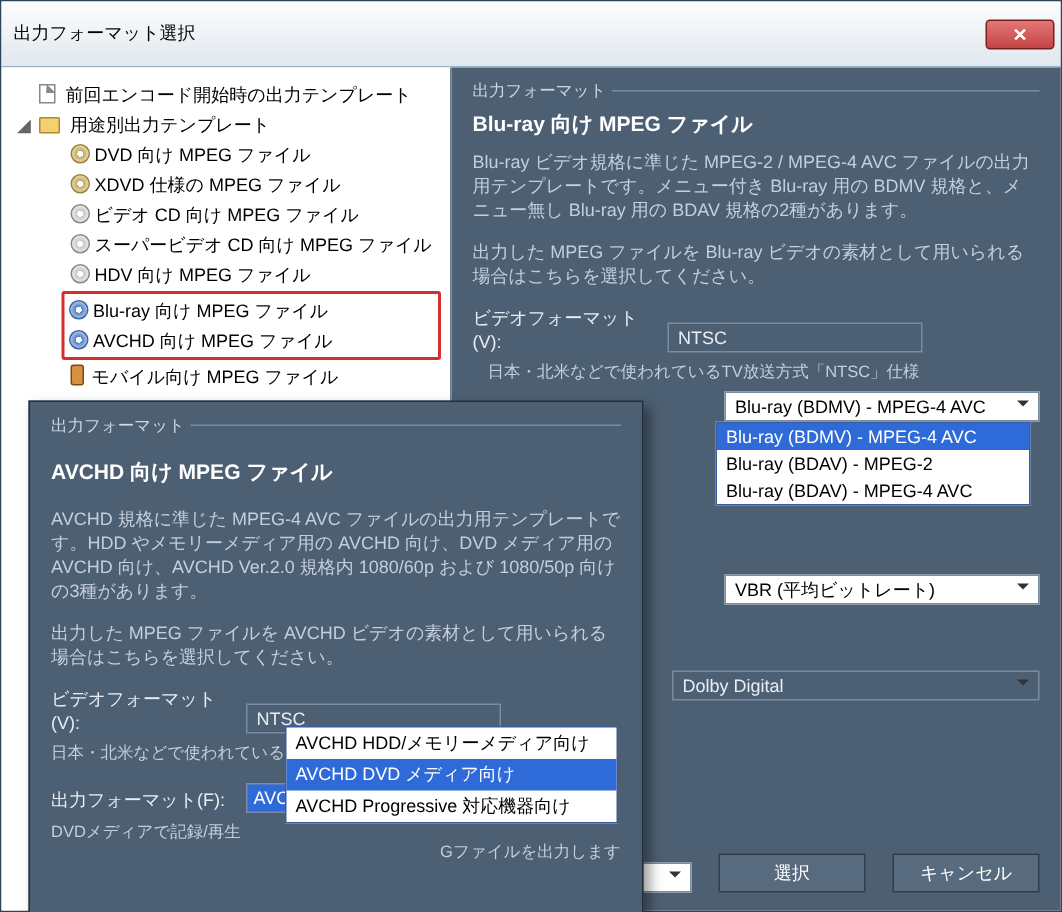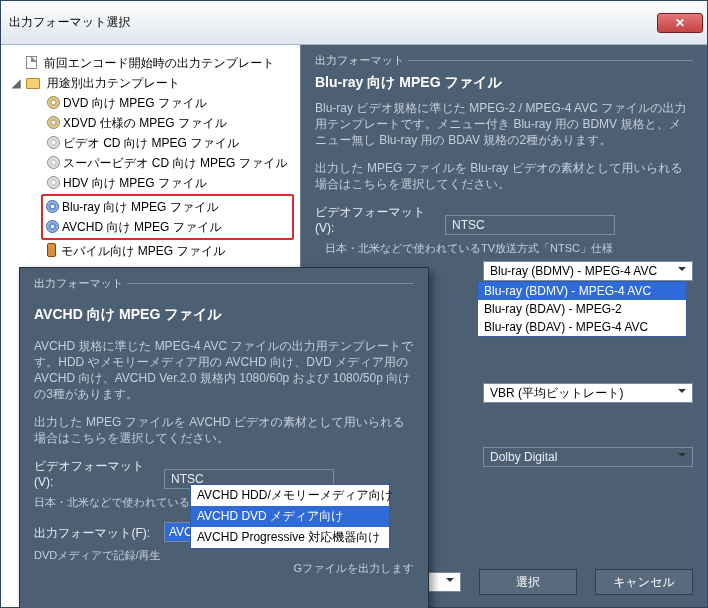--- a/index.html
+++ b/index.html
@@ -31,34 +31,34 @@
   .groupTitle::after { content:""; flex:1; height:1px; background:#7a8ca0; }
   .right h3 { color:#fff; font-size:14px; font-weight:bold; margin:4px 0 8px; }
   .infotext { color:#c4cedc; font-size:12px; line-height:16px; margin-bottom:12px; }
   .formrow { display:flex; align-items:flex-end; margin:6px 0; gap:10px; }
   .formrow label { width:120px; color:#e8edf4; }
   .combo, .btn, select { font-family:inherit; font-size:12px; }
   .combo { height:20px; background:#fff; border:1px solid #7a8ca0; padding:1px 18px 1px 4px; min-width:170px; position:relative; display:inline-flex; align-items:center; color:#000; }
   .combo::after { content:""; position:absolute; right:4px; top:7px; border:4px solid transparent; border-top-color:#333; }
   .roCombo { display:inline-block; height:20px; background:#4d6073; border:1px solid #7a8ca0; padding:2px 6px; color:#e8edf4; min-width:170px; }
   .subtext { color:#c4cedc; font-size:11px; margin-left:10px; line-height:15px; }
-  .btnrow { position:absolute; right:14px; bottom:12px; display:flex; gap:18px; align-items:center; }
+  .btnrow { position:absolute; right:14px; bottom:12px; display:flex; gap:18px; align-items:flex-end; }
   .btn { width:98px; height:26px; background:#586b7e; border:1px solid #2e3d4c; color:#fff; display:inline-flex; align-items:center; justify-content:center; }
 
   
   .droplist { position:absolute; background:#fff; border:1px solid #3a5a9f; color:#000; font-size:12px; }
   .droplist .opt { padding:2px 6px; white-space:nowrap; }
   .droplist .opt.sel { background:#2f6bd8; color:#fff; }
   #dropFmt { left:476px; top:236px; width:210px; }
 
   
   .overlay { position:absolute; left:18px; top:222px; width:410px; height:376px; background:#4d6073; border:1px solid #222f3d; color:#fff; padding:8px 14px; box-shadow:4px 4px 8px rgba(0,0,0,.4); }
   .overlay .ovLabel { display:block; color:#e8edf4; margin:8px 0 4px; }
   .overlay .subtext { margin-left:0; }
-  #dropOvFmt { position:absolute; left:170px; top:216px; width:200px; }
+  #dropOvFmt { position:absolute; left:170px; top:216px; width:222px; }
 
   
   .rSelHalf { position:absolute; right:14px; height:20px; padding:2px 6px; background:#fff; border:1px solid #7a8ca0; color:#000; display:flex; align-items:center; }
   .rSelHalf::after { content:""; margin-left:auto; border:4px solid transparent; border-top-color:#333; }
 </style>
 </head>
 <body>
 
 <div class="win">
 
@@ -108,21 +108,21 @@
 
       <div class="rSelHalf" style="top:216px; width:210px;">
           <span>Blu-ray (BDMV) - MPEG-4 AVC</span>
         </div>
 
       <div class="rSelHalf" style="top:338px; width:210px;">
           <span>VBR (平均ビットレート)</span>
         </div>
       <div class="subtext" style="position:absolute; top:362px; left:410px; right:14px;">レート配分するエンコード方式です。高画質を実現できますビットレート)より時間がかかります。</div>
 
-      <div class="rSelHalf" style="top:402px; width:210px; background:#4d6073; color:#e8edf4;">
+      <div class="rSelHalf" style="top:402px; width:245px; background:#4d6073; color:#e8edf4;">
           <span>Dolby Digital</span>
         </div>
       <div class="subtext" style="position:absolute; top:426px; left:430px; right:14px;">声は市販の DVD で最もよく使用されている圧縮音声形のままビットレートを節約することができます。音量は若干小ります。(バランス重視)</div>
 
       <div class="btnrow">
         <span class="rSelHalf" style="position:static; width:46px; background:#fff; color:#000;"></span>
         <div class="btn">選択</div>
         <div class="btn">キャンセル</div>
       </div>
     </div>

